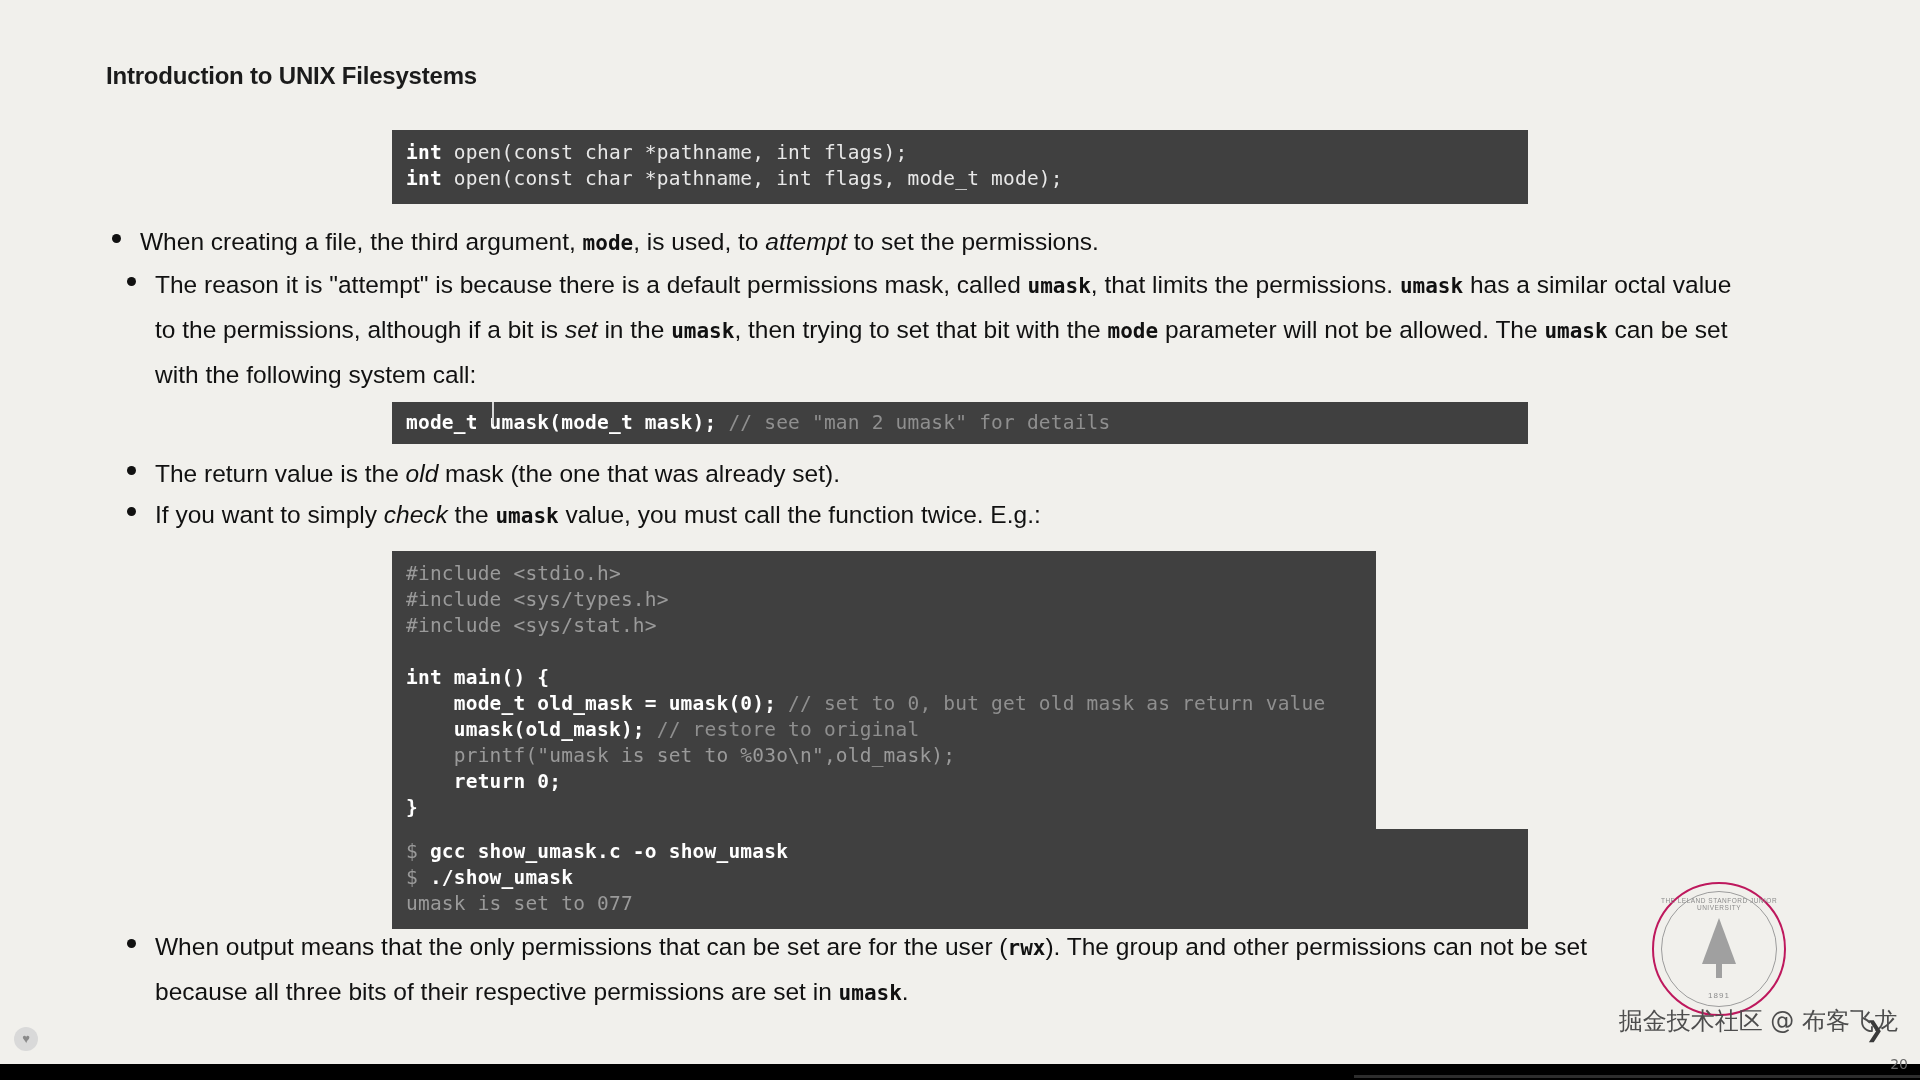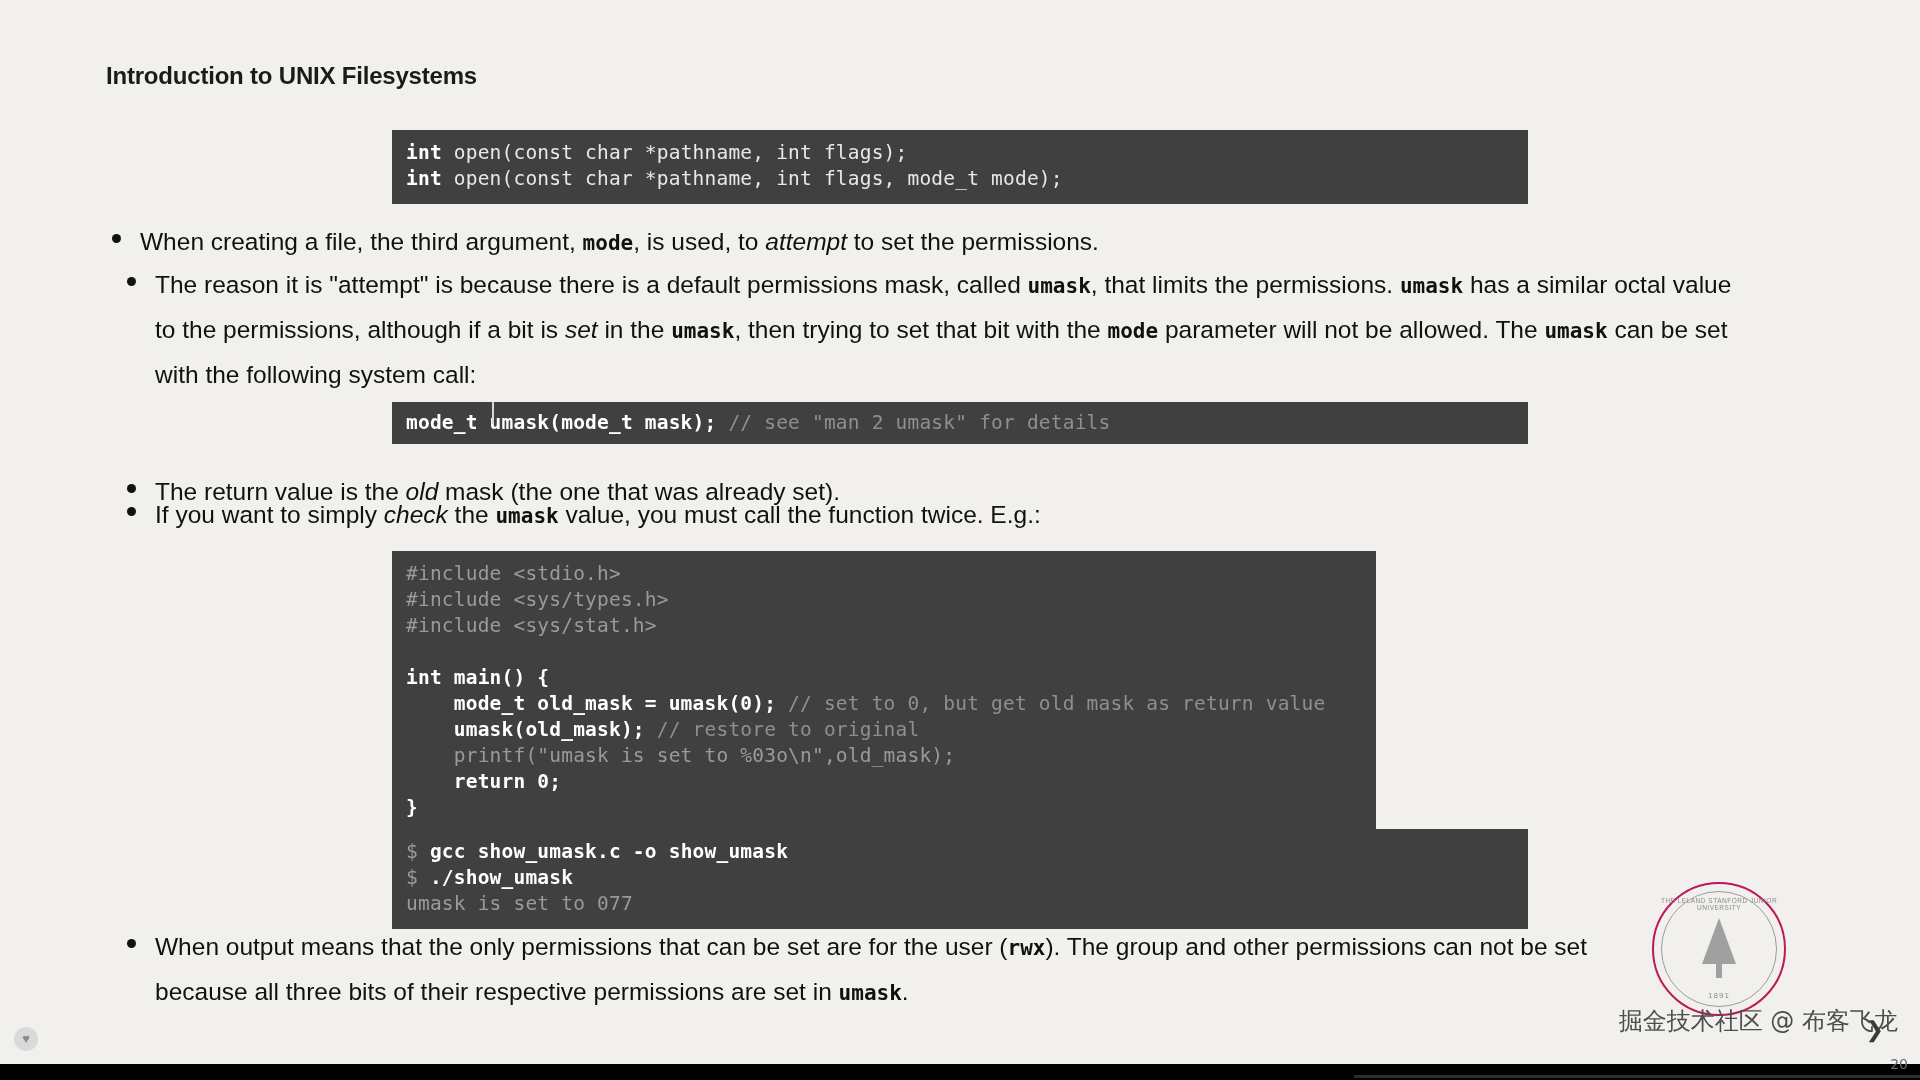--- a/index.html
+++ b/index.html
@@ -76,21 +76,21 @@
   }
   .mono {
     font-family: "DejaVu Sans Mono", monospace;
     font-size: 21px;
     font-weight: bold;
     letter-spacing: 0;
   }
   .ital { font-style: italic; }
   .b1 { left: 140px; top: 220px; width: 1430px; }
   .b2 { left: 155px; top: 263px; width: 1600px; }
-  .b3 { left: 155px; top: 452px; width: 1400px; margin-top: 18px; }
+  .b3 { left: 155px; top: 452px; width: 1400px; }
   .b4 { left: 155px; top: 493px; width: 1400px; }
   .b5 { left: 155px; top: 925px; width: 1450px; }
 
   .seal {
     position: absolute;
     left: 1652px;
     top: 882px;
     width: 134px;
     height: 134px;
     border-radius: 50%;

